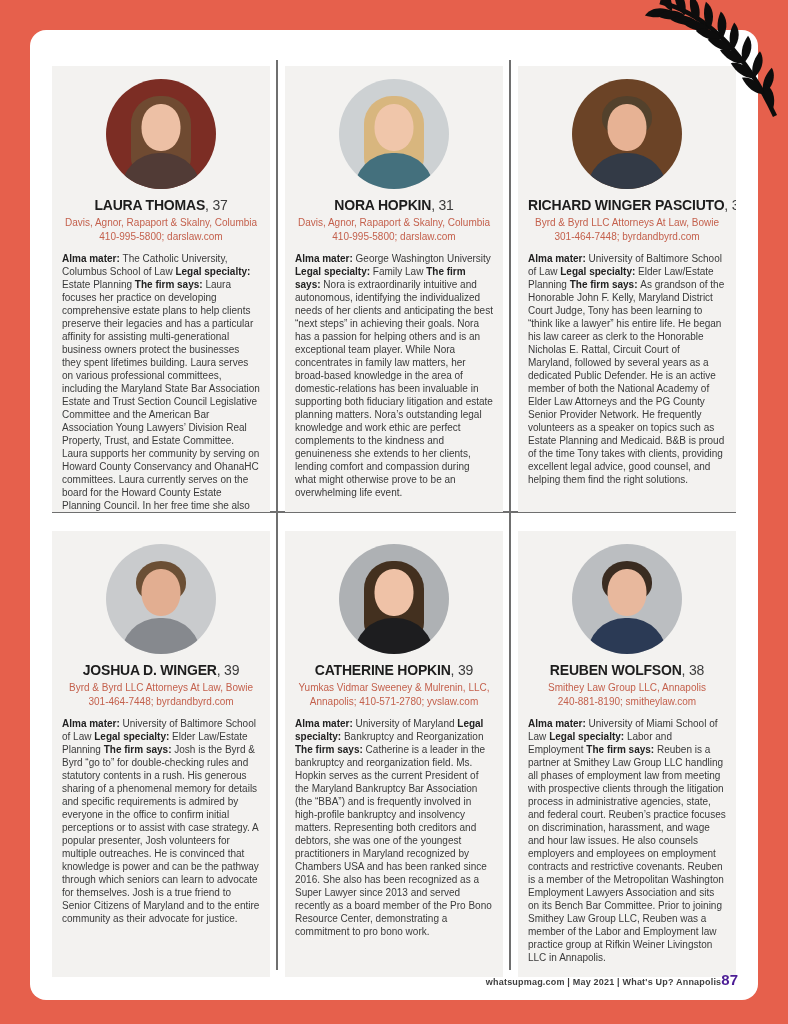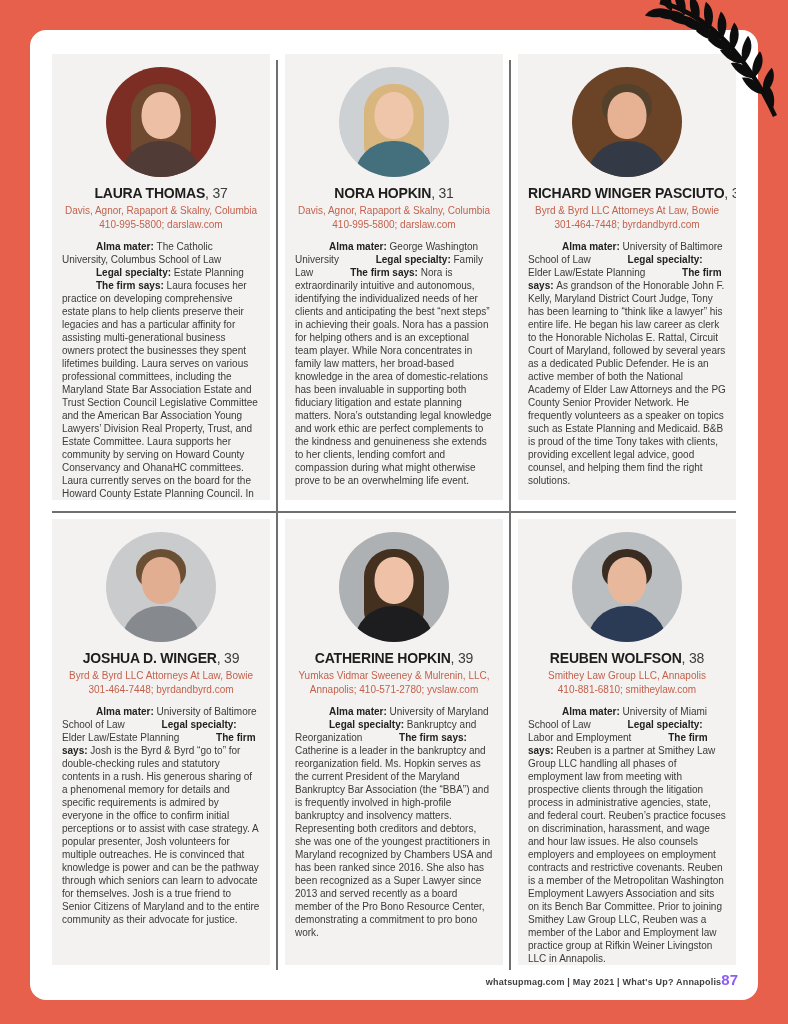--- a/index.html
+++ b/index.html
@@ -14,21 +14,21 @@
     position:absolute;left:30px;top:30px;width:728px;height:970px;
     background:#ffffff;border-radius:16px;
   }
   
   .vrule{position:absolute;top:30px;width:2px;height:910px;background:#6f6f6f;}
   .vrule.v1{left:246px;}
   .vrule.v2{left:479px;}
   .hrule{position:absolute;left:22px;top:481px;width:684px;height:2px;background:#6f6f6f;}
   
   .grid{
-    position:absolute;left:22px;top:24px;
+    position:absolute;left:22px;top:36px;
     display:grid;grid-template-columns:repeat(3,218px);
     column-gap:15px;row-gap:19px;
   }
   .card{
     width:218px;height:446px;background:#f3f2f0;
     box-sizing:border-box;padding:0 10px;
     overflow:hidden;
   }
   .avatar{
     position:relative;width:110px;height:110px;border-radius:50%;
@@ -49,28 +49,28 @@
   }
   .name .age{font-weight:normal;color:#3c3c3c;}
   .contact{
     margin:3px 0 0 0;text-align:center;color:#c4614d;
     font-size:10px;line-height:1.35;
   }
   .bio{
     margin:9px 0 0 0;color:#3a3a3a;
     font-size:10px;line-height:1.3;text-align:left;
   }
-  .bio b{color:#222;margin-left:34px;}
+  .bio b{color:#222;}
   
   .footer{
     position:absolute;right:20px;top:941px;
     display:flex;align-items:baseline;gap:0;
   }
   .footer .ftext{font-size:9px;font-weight:bold;color:#3f3f3f;letter-spacing:0.2px;}
-  .footer .pagenum{font-size:15px;font-weight:bold;color:#8b5cf6;}
+  .footer .pagenum{font-size:15px;font-weight:bold;color:#4c1d95;}
   
   .laurel{position:absolute;top:0;right:0;width:150px;height:120px;z-index:5;}
 </style>
 </head>
 <body style="background: rgb(230, 96, 76);">
 
 <div class="page">
   <div class="vrule v1"></div>
   <div class="vrule v2"></div>
   <div class="hrule"></div>
@@ -132,21 +132,21 @@
       <p class="bio"><b>Alma mater: </b><span>University of Maryland </span><b>Legal specialty: </b><span>Bankruptcy and Reorganization </span><b>The firm says: </b><span>Catherine is a leader in the bankruptcy and reorganization field. Ms. Hopkin serves as the current President of the Maryland Bankruptcy Bar Association (the “BBA”) and is frequently involved in high-profile bankruptcy and insolvency matters. Representing both creditors and debtors, she was one of the youngest practitioners in Maryland recognized by Chambers USA and has been ranked since 2016. She also has been recognized as a Super Lawyer since 2013 and served recently as a board member of the Pro Bono Resource Center, demonstrating a commitment to pro bono work.</span></p>
     </article>
 
     <article class="card">
       <div class="avatar short-hair" style="--bg: #BBBEC1; --hair: #3A2C21; --skin: #E8B89D; --top: #2B3A55;">
         <div class="av-hair"></div>
         <div class="av-head"></div>
         <div class="av-body"></div>
       </div>
       <h2 class="name"><span>REUBEN WOLFSON</span><span class="age">, 38</span></h2>
-      <p class="contact"><span>Smithey Law Group LLC, Annapolis</span><br><span>410-881-6810; smitheylaw.com</span></p>
+      <p class="contact"><span>Smithey Law Group LLC, Annapolis</span><br><span>240-881-8190; smitheylaw.com</span></p>
       <p class="bio"><b>Alma mater: </b><span>University of Miami School of Law </span><b>Legal specialty: </b><span>Labor and Employment </span><b>The firm says: </b><span>Reuben is a partner at Smithey Law Group LLC handling all phases of employment law from meeting with prospective clients through the litigation process in administrative agencies, state, and federal court. Reuben’s practice focuses on discrimination, harassment, and wage and hour law issues. He also counsels employers and employees on employment contracts and restrictive covenants. Reuben is a member of the Metropolitan Washington Employment Lawyers Association and sits on its Bench Bar Committee. Prior to joining Smithey Law Group LLC, Reuben was a member of the Labor and Employment law practice group at Rifkin Weiner Livingston LLC in Annapolis.</span></p>
     </article>
 
   </div>
 
   <div class="footer">
     <span class="ftext">whatsupmag.com  |  May 2021  |  What's Up? Annapolis</span>
     <span class="pagenum">87</span>
   </div>
 </div>

